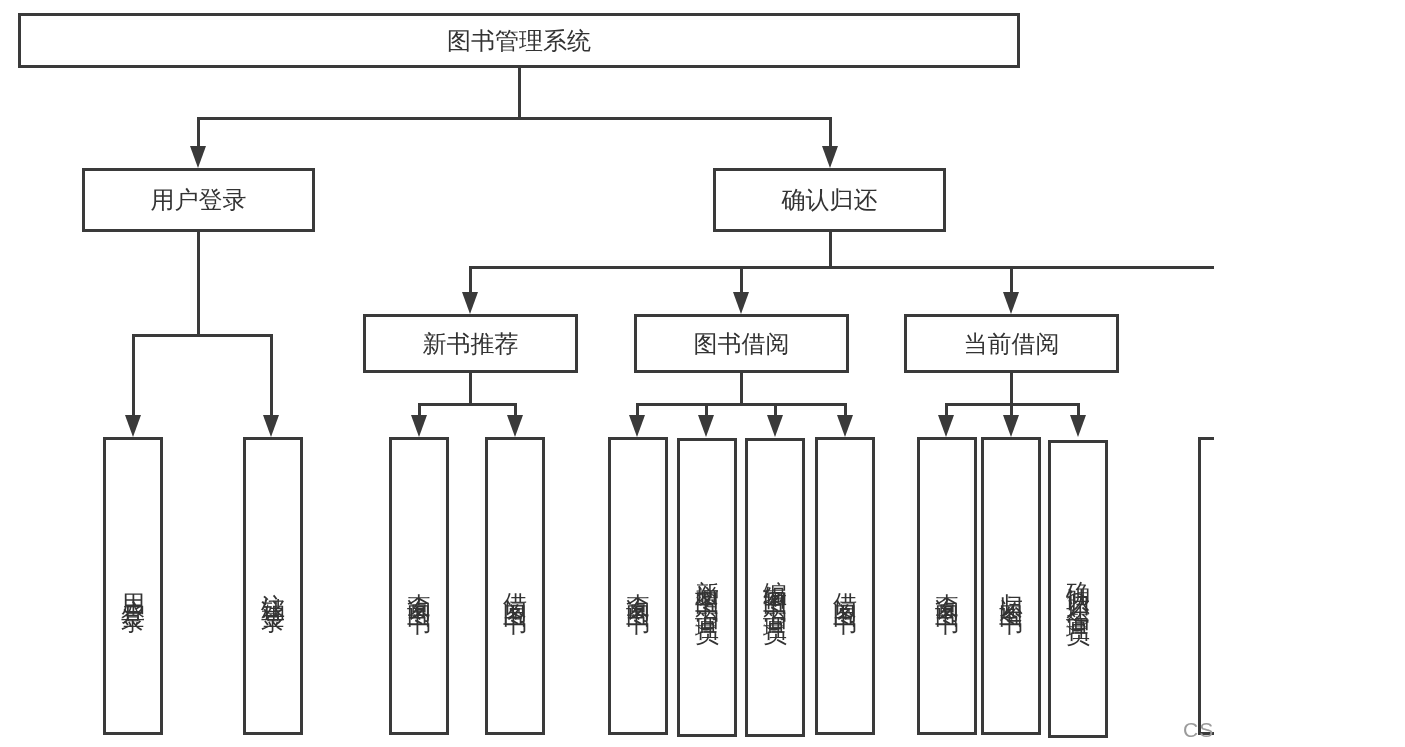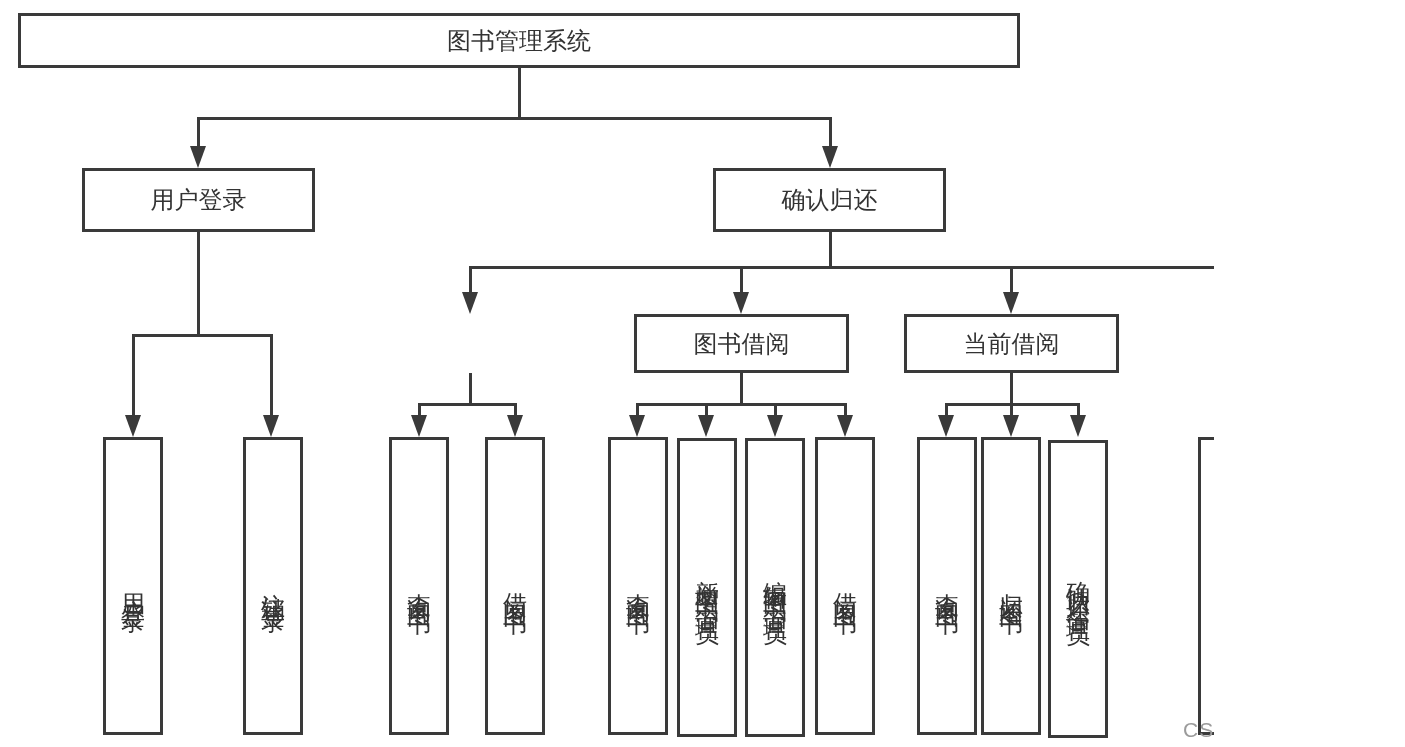--- a/index.html
+++ b/index.html
@@ -65,20 +65,21 @@
   <div class="hline" style="left:469px;top:266px;width:813px;"></div>
   <div class="vline" style="left:469px;top:266px;height:29px;"></div>
   <div class="arrow" style="left:462px;top:292px;"></div>
   <div class="vline" style="left:740px;top:266px;height:29px;"></div>
   <div class="arrow" style="left:733px;top:292px;"></div>
   <div class="vline" style="left:1010px;top:266px;height:29px;"></div>
   <div class="arrow" style="left:1003px;top:292px;"></div>
   <div class="vline" style="left:1279px;top:266px;height:29px;"></div>
   <div class="arrow" style="left:1272px;top:292px;"></div>
 
+  <div class="box" style="left:363px;top:314px;width:215px;height:59px;">新书推荐</div>
   <div class="box" style="left:904px;top:314px;width:215px;height:59px;">当前借阅</div>
   <div class="box" style="left:634px;top:314px;width:215px;height:59px;">图书借阅</div>
 
   <div class="vline" style="left:469px;top:373px;height:32px;"></div>
   <div class="hline" style="left:418px;top:403px;width:99px;"></div>
   <div class="vline" style="left:418px;top:403px;height:14px;"></div>
   <div class="arrow" style="left:411px;top:415px;"></div>
   <div class="vline" style="left:514px;top:403px;height:14px;"></div>
   <div class="arrow" style="left:507px;top:415px;"></div>
 

